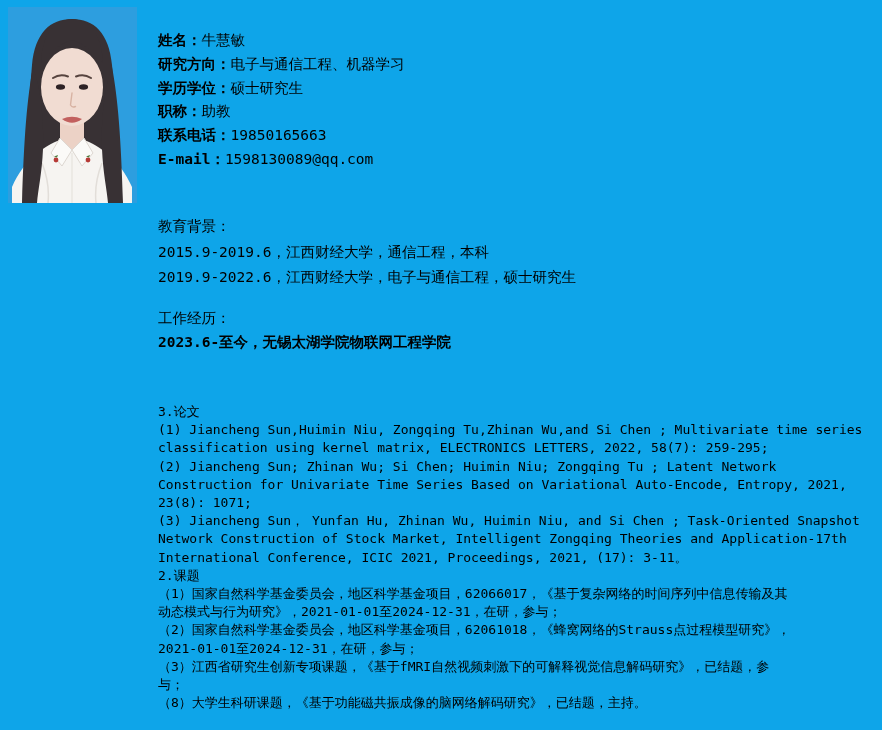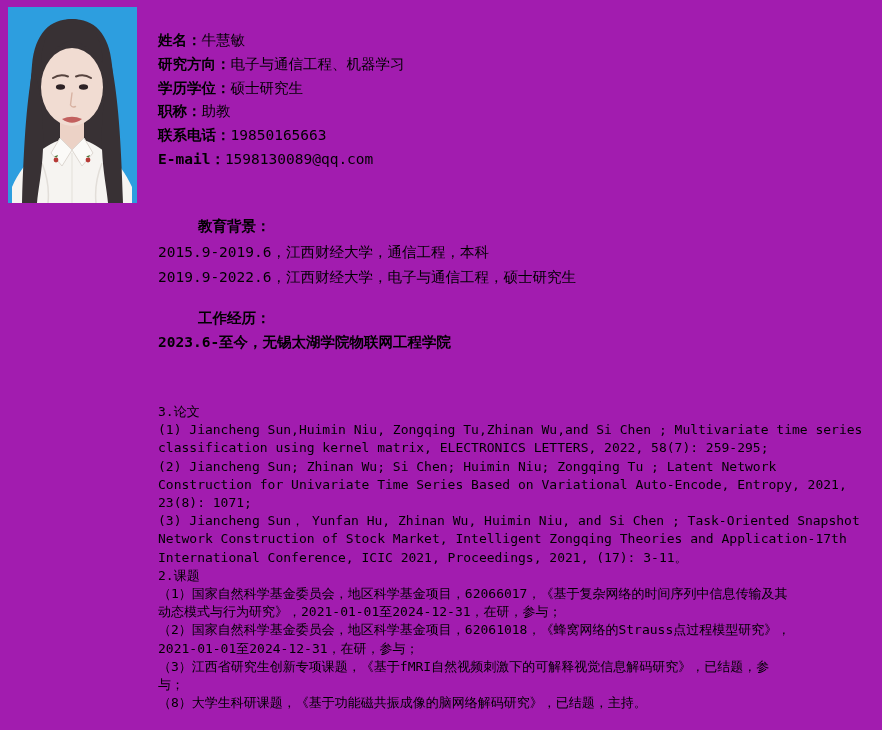--- a/index.html
+++ b/index.html
@@ -1,31 +1,31 @@
 <!DOCTYPE html>
 <html><head>
 <meta charset="utf-8">
 <style>
   html,body { margin:0; padding:0; background:#ffffff; }
   .page {
     position:relative; width:882px; height:730px;
-    background:#a21caf; color:#000000; overflow:hidden;
+    background:#0ea5e9; color:#000000; overflow:hidden;
     font-family:"DejaVu Sans Mono","Liberation Mono",monospace;
   }
   .photo {
     position:absolute; left:8px; top:7px; width:129px; height:196px;
   }
   .photo svg { display:block; width:100%; height:100%; }
 
   .info { position:absolute; left:158px; top:29px; font-size:14.5px; line-height:23.8px; }
   .edu  { position:absolute; left:158px; top:214px; font-size:14.5px; line-height:25.5px; }
   .work { position:absolute; left:158px; top:306px; font-size:14.5px; line-height:24px; }
   .research { position:absolute; left:158px; top:403px; font-size:13px; line-height:18.2px; width:724px; }
 
-  .hd   { font-weight:bold;margin-left:40px; }
+  .hd   { font-weight:normal; }
   .lbl  { font-weight:bold; }
   .bold { font-weight:bold;text-align:right; }
   .ln   { white-space:nowrap; }
 </style>
 </head>
 <body>
 
 <div class="page">
 
   <div class="photo">

